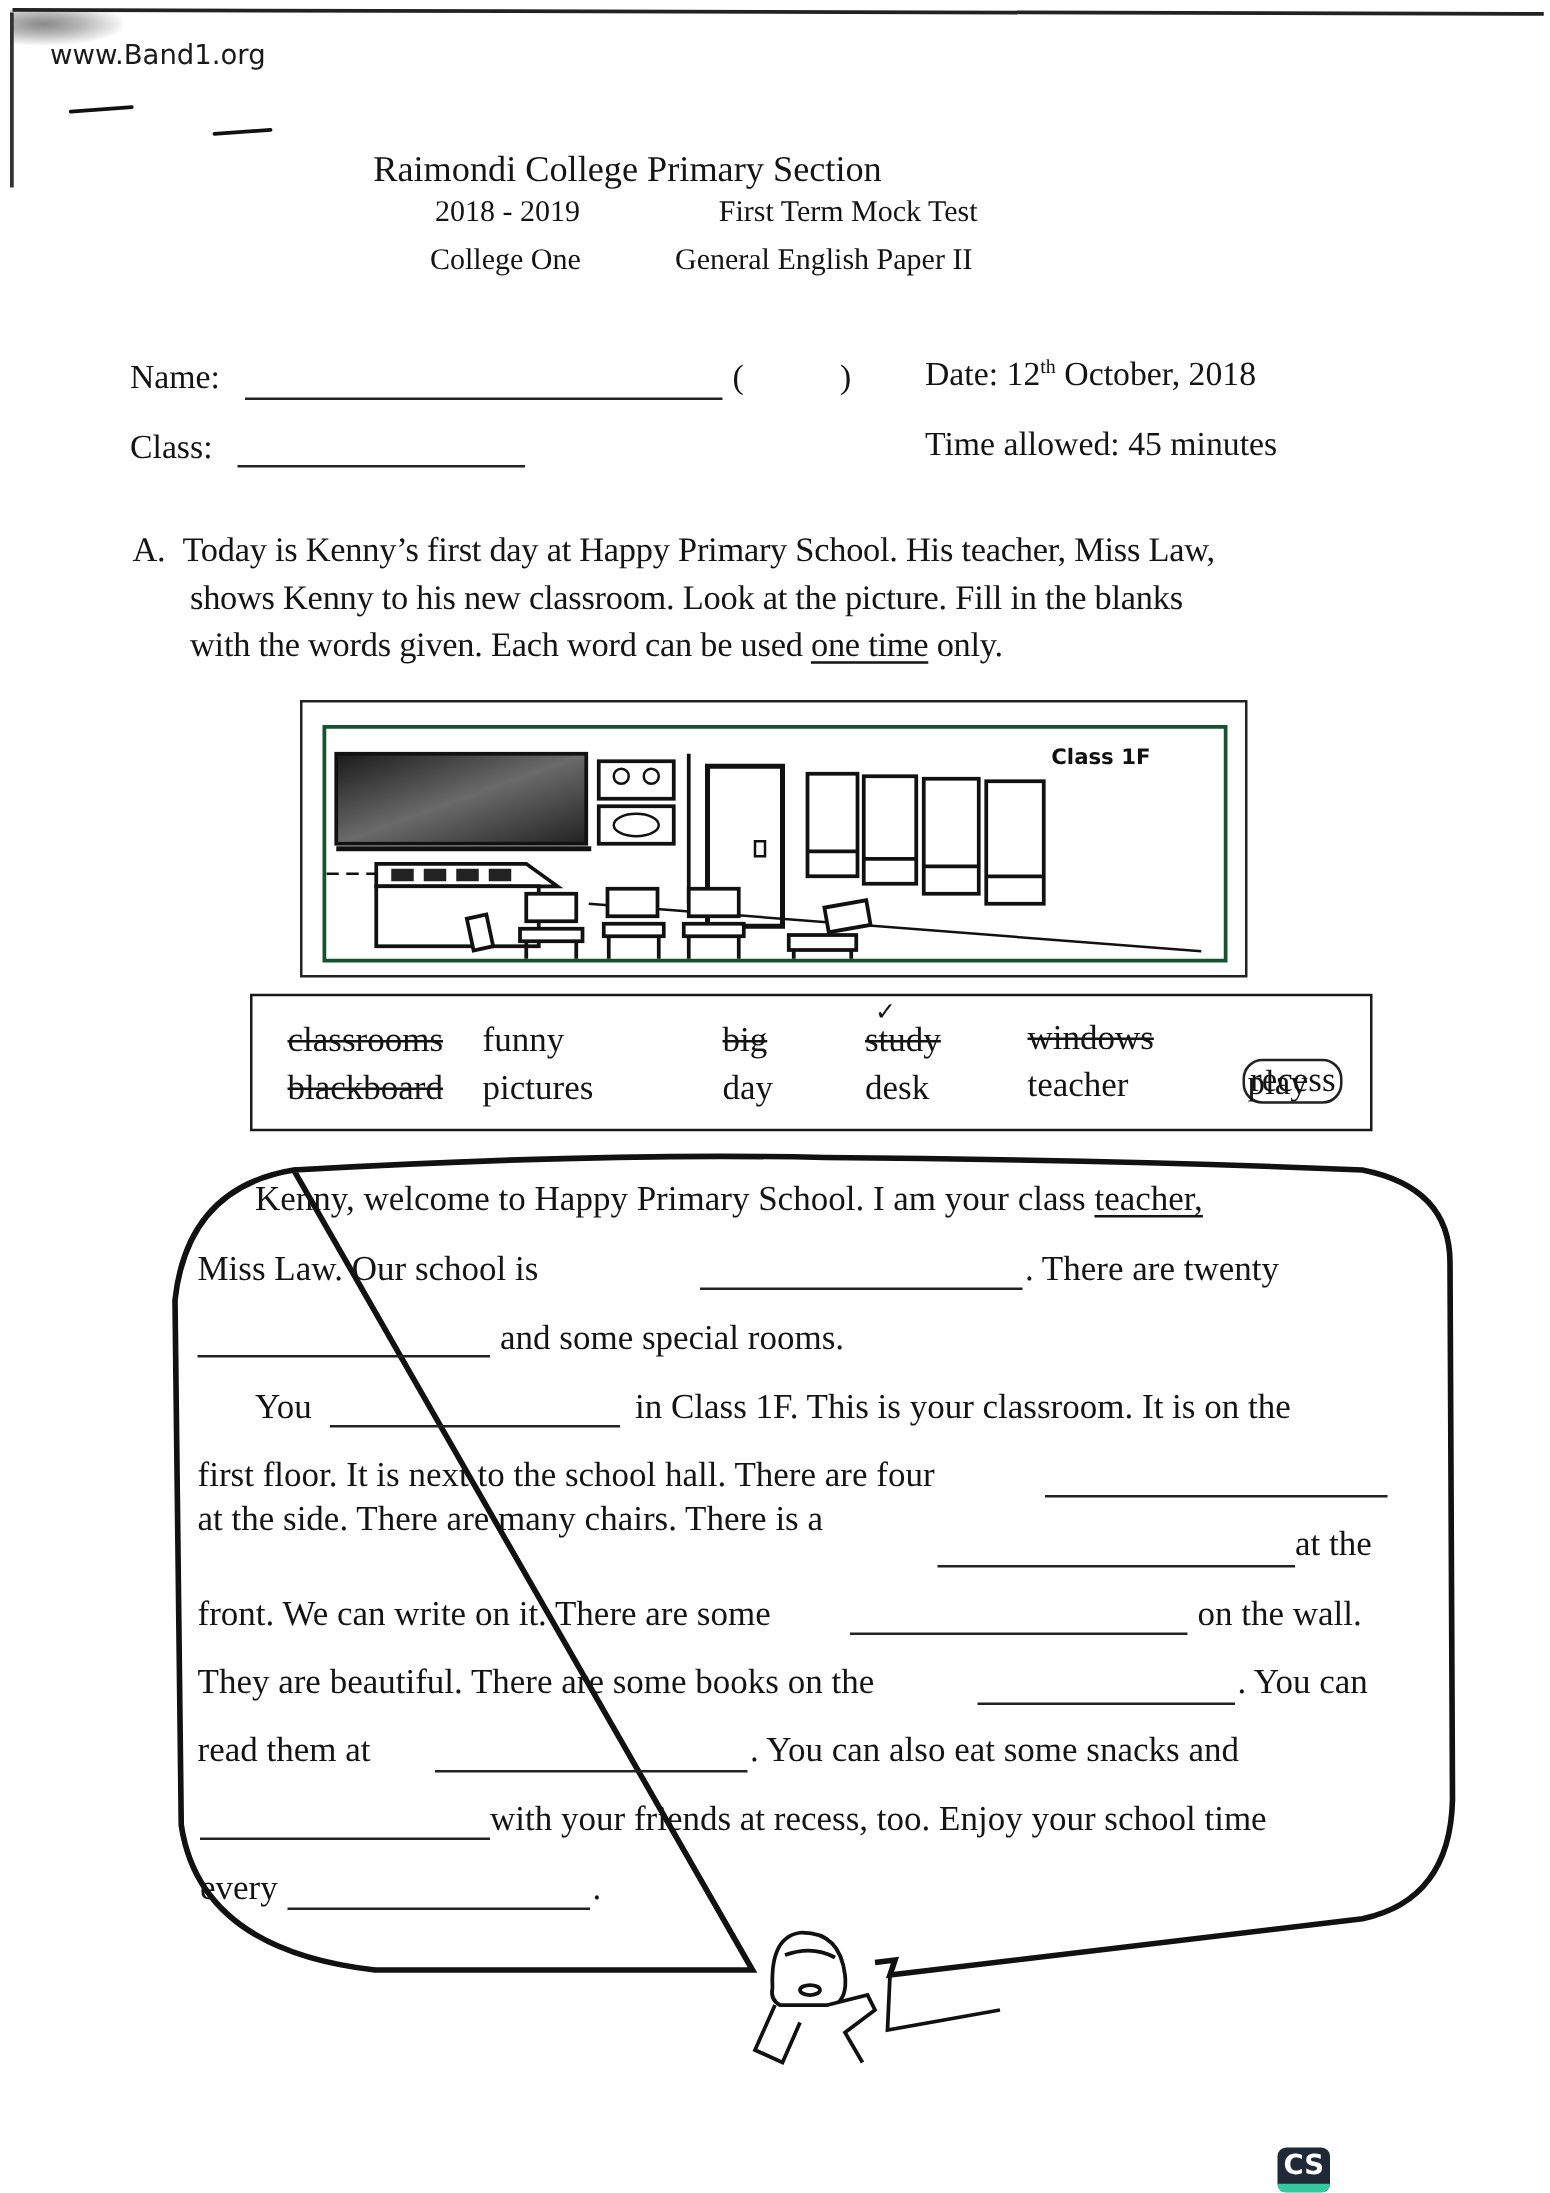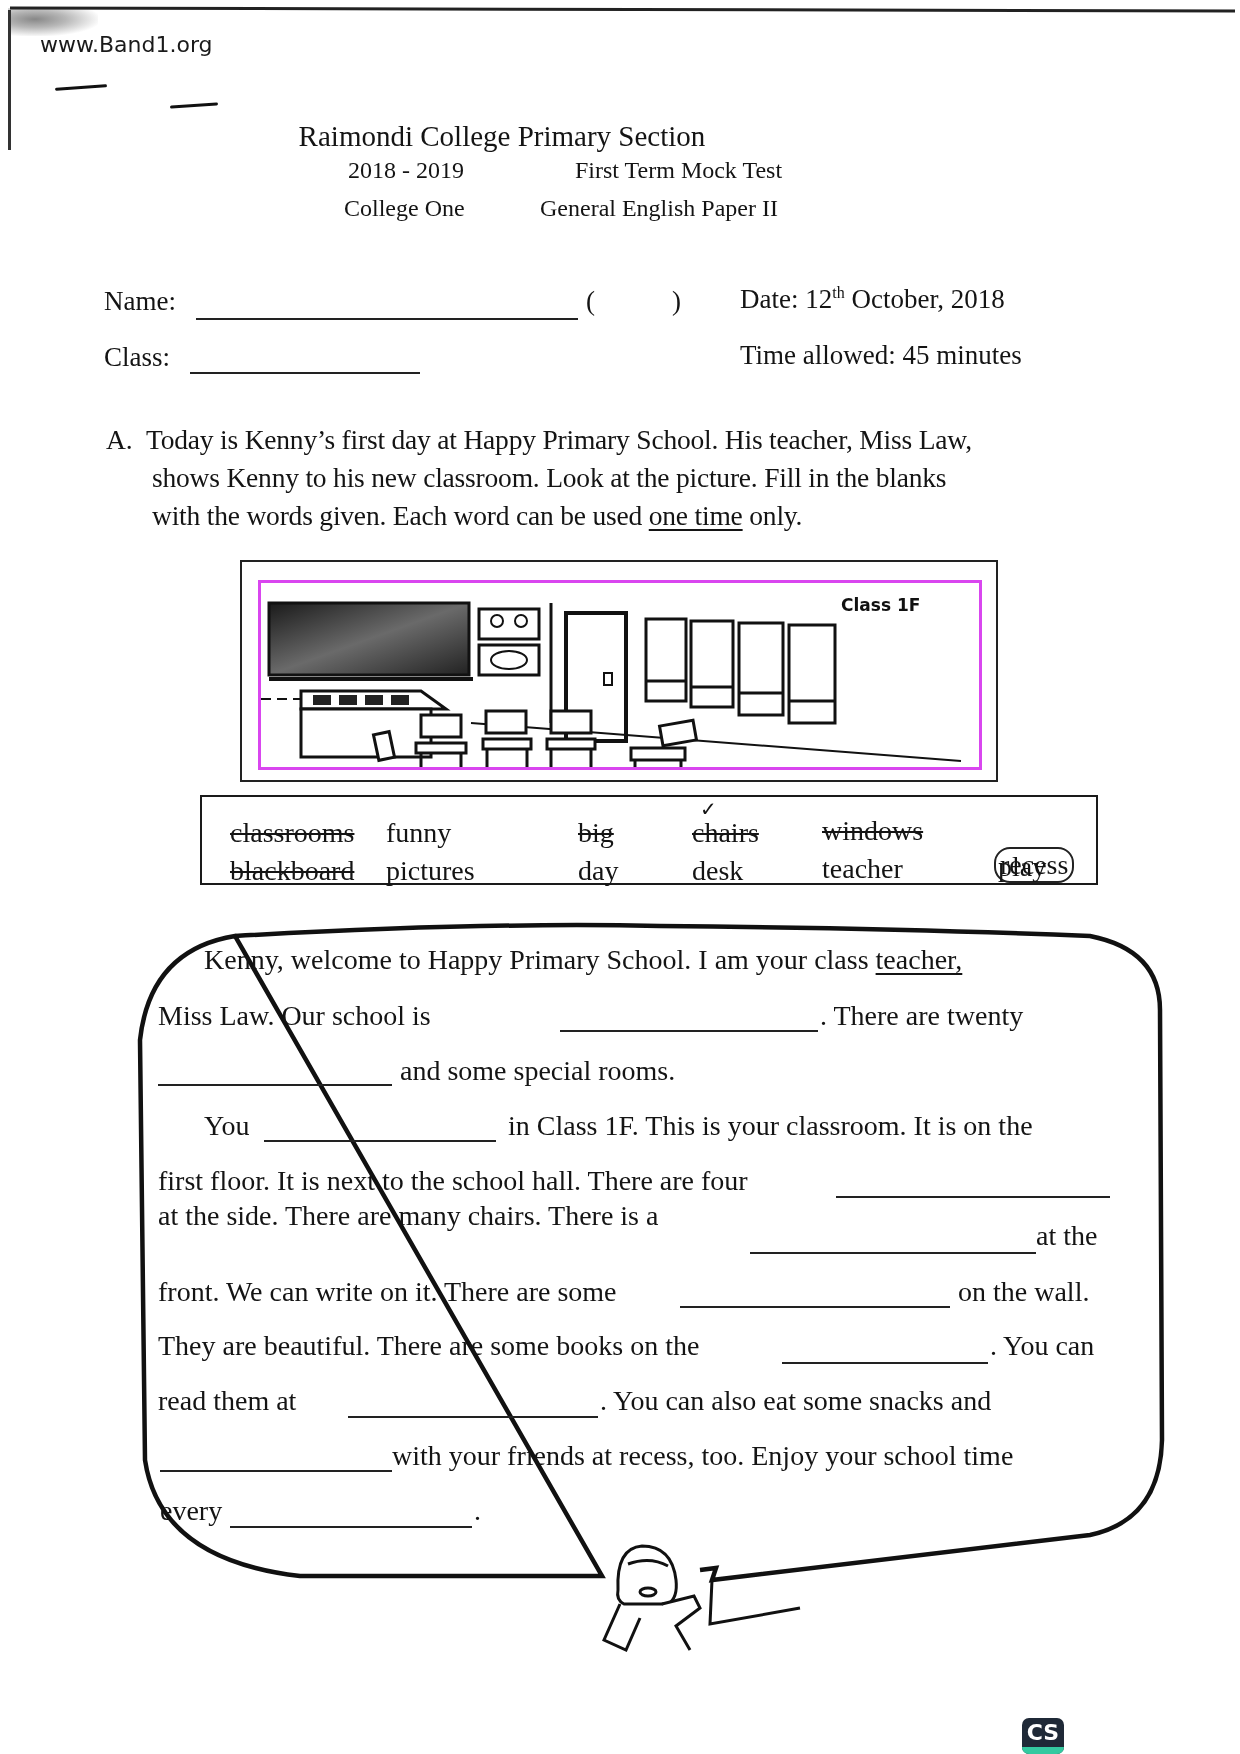--- a/index.html
+++ b/index.html
@@ -16,24 +16,24 @@
   .header { position: absolute; left: 0; width: 1004px; text-align: center; font-size: 29px; }
   .header-row { position: absolute; font-size: 24px; white-space: nowrap; }
 
   .field-label { position: absolute; font-size: 27px; white-space: nowrap; }
   .field-line { position: absolute; height: 2px; background: #222; }
 
   .instr { position: absolute; font-size: 27.5px; white-space: nowrap; letter-spacing: -0.2px; }
   .u { text-decoration: underline; text-underline-offset: 4px; }
 
   .picture { position: absolute; left: 240px; top: 560px; width: 758px; height: 222px; border: 2px solid #222; }
-  .picture-inner { position: absolute; left: 16px; top: 18px; width: 724px; height: 190px; border: 3px solid #d946ef; background:#fff; overflow: hidden; }
+  .picture-inner { position: absolute; left: 16px; top: 18px; width: 724px; height: 190px; border: 3px solid #14532d; background:#fff; overflow: hidden; }
   .picture svg { position: absolute; left: 0; top: 0; }
 
-  .wordbox { position: absolute; left: 200px; top: 795px; width: 898px; height: 90px; border: 2.5px solid #1a1a1a; }
+  .wordbox { position: absolute; left: 200px; top: 795px; width: 898px; height: 110px; border: 2.5px solid #1a1a1a; }
   .word { position: absolute; font-size: 28px; white-space: nowrap; }
   .strike { text-decoration: line-through; text-decoration-thickness: 2px; }
   .circled { border: 2px solid #222; border-radius: 16px; padding: 0 4px; margin-top: 36px; }
   .tick-mark { position: absolute; font-size: 20px; }
 
   .bubble-svg { position: absolute; left: 0; top: 0; }
   .passage-line { position: absolute; font-size: 28px; white-space: nowrap; }
   .blank { display: inline-block; border-bottom: 2px solid #222; height: 22px; vertical-align: baseline; }
 
   .cs-logo { position: absolute; left: 1022px; top: 1718px; width: 42px; height: 36px; border-radius: 7px; overflow: hidden; background: #1f2937; }
@@ -144,21 +144,21 @@
         <rect x="115" y="150" width="16" height="26" transform="rotate(-12 123 163)"></rect>
       </g>
     </svg>
   </div>
 </div>
 
 <div class="wordbox">
   <span class="word strike" style="left:28px;top:20px;">classrooms</span>
   <span class="word" style="left:184px;top:20px;">funny</span>
   <span class="word strike" style="left:376px;top:20px;">big</span>
-  <span class="word strike" style="left:490px;top:20px;">chairs</span>
+  <span class="word strike" style="left:490px;top:20px;">study</span>
   <span class="word strike" style="left:620px;top:18px;">windows</span>
   <span class="word circled" style="left:792px;top:14px;">recess</span>
 
   <span class="word strike" style="left:28px;top:58px;">blackboard</span>
   <span class="word" style="left:184px;top:58px;">pictures</span>
   <span class="word" style="left:376px;top:58px;">day</span>
   <span class="word" style="left:490px;top:58px;">desk</span>
   <span class="word" style="left:620px;top:56px;">teacher</span>
   <span class="word" style="left:796px;top:54px;">play</span>
 

